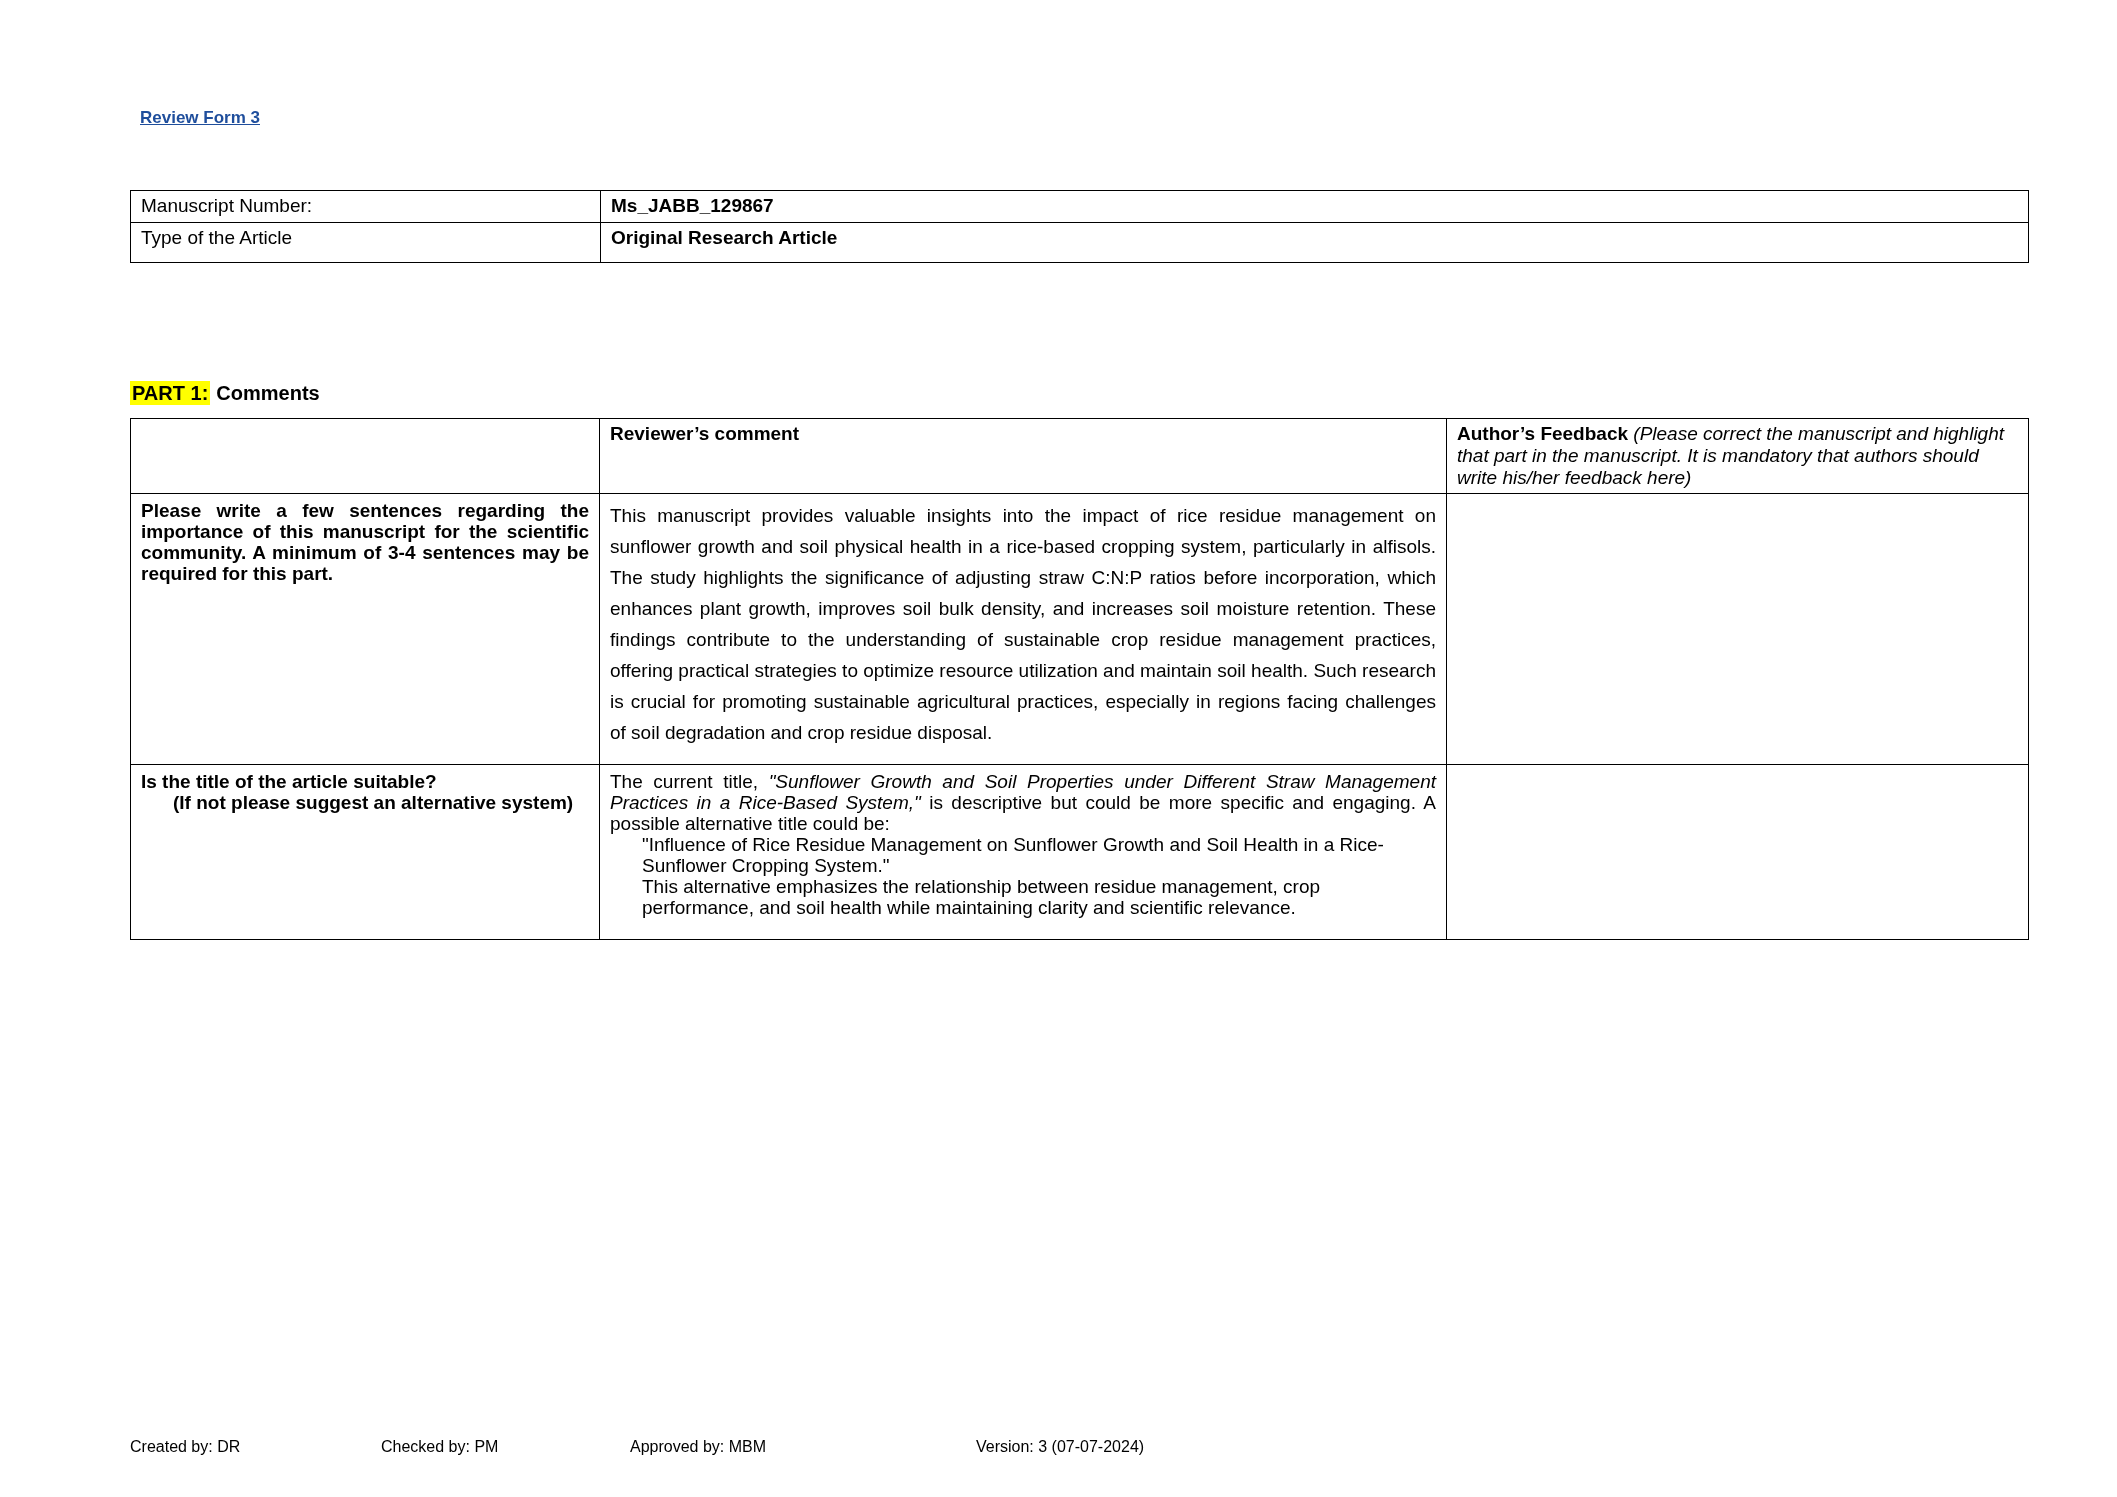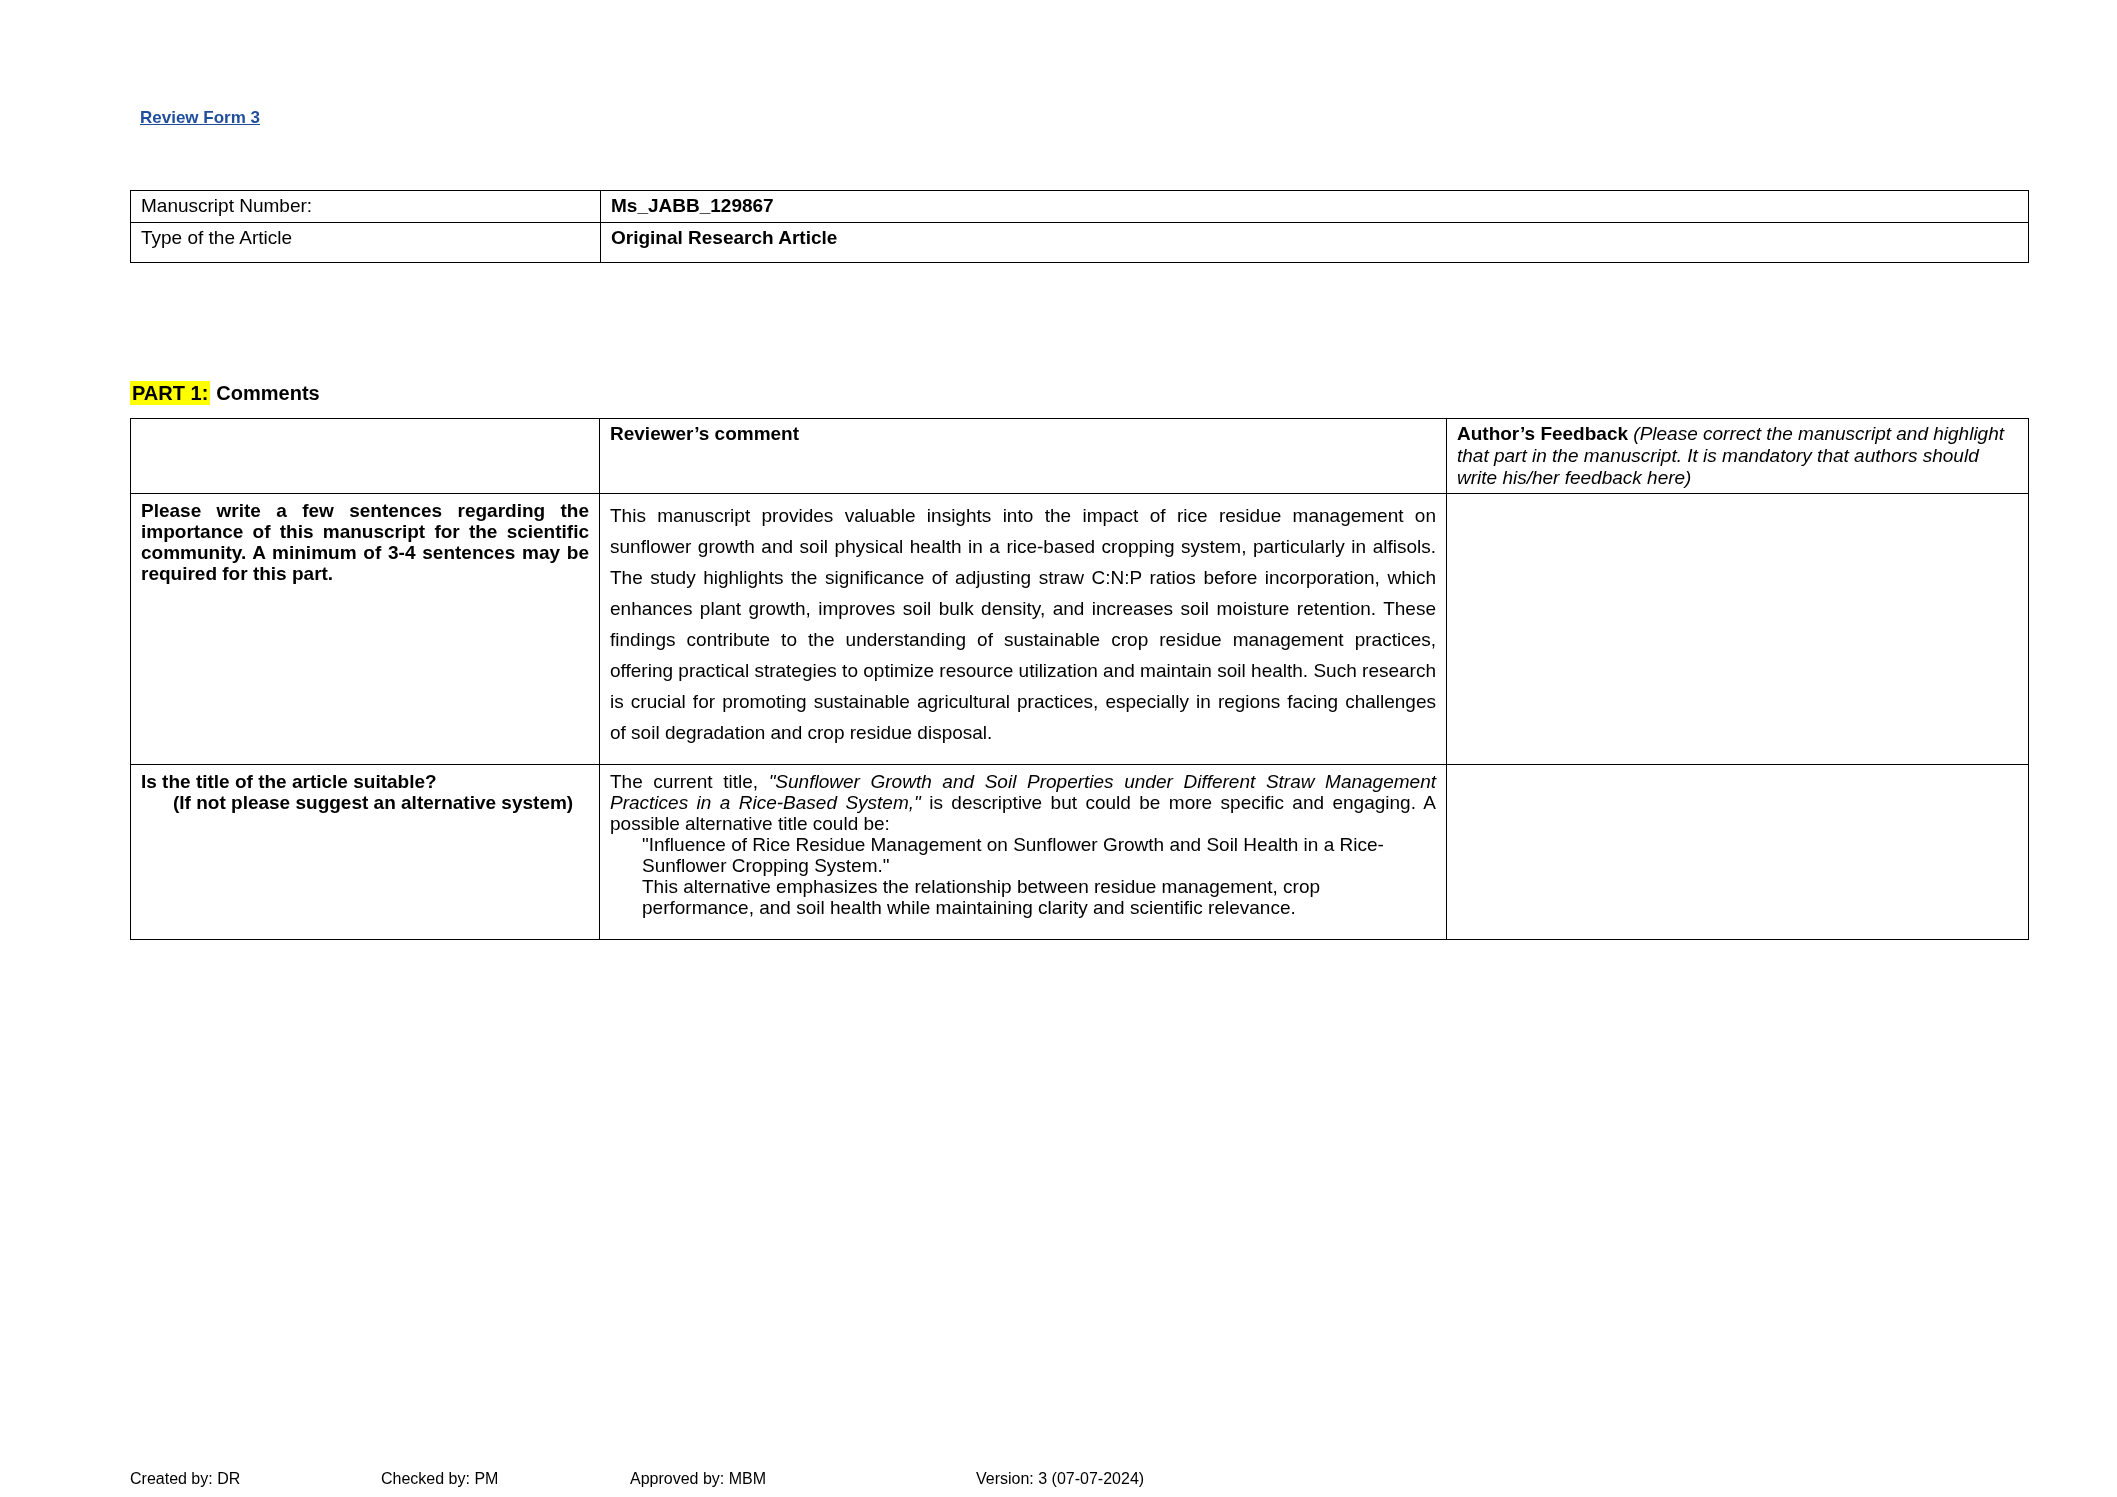--- a/index.html
+++ b/index.html
@@ -49,21 +49,21 @@
   .italic { font-style: italic; }
   .justify { text-align: justify; }
   .q-cell { font-weight: bold; line-height: 21px; padding-top: 6px; }
   .rc-cell { line-height: 21px; padding-top: 6px; }
   .spaced { line-height: 31px; }
   .indent1 { padding-left: 32px; }
   .indent2 { margin-left: 32px; }
   .af-cell { line-height: 22px; }
 
   .footer { position: absolute; left: 0; top: 1438px; width: 100%; font-size: 16px; }
-  .footer span { position: absolute; white-space: nowrap; margin-top: 32px; }
+  .footer span { position: absolute; white-space: nowrap; }
   .f1 { left: 130px; }
   .f2 { left: 381px; }
   .f3 { left: 630px; }
   .f4 { left: 976px; text-align: right; }
 </style>
 </head>
 <body>
 
 <div class="page">
 

